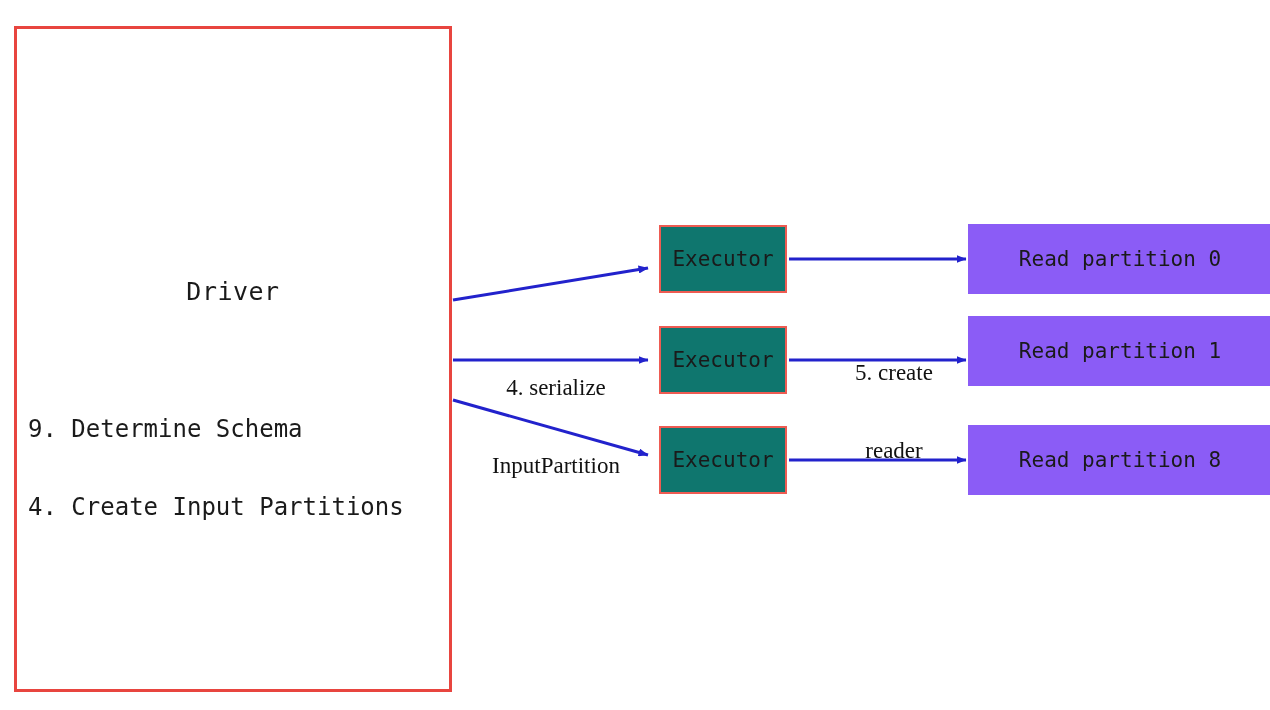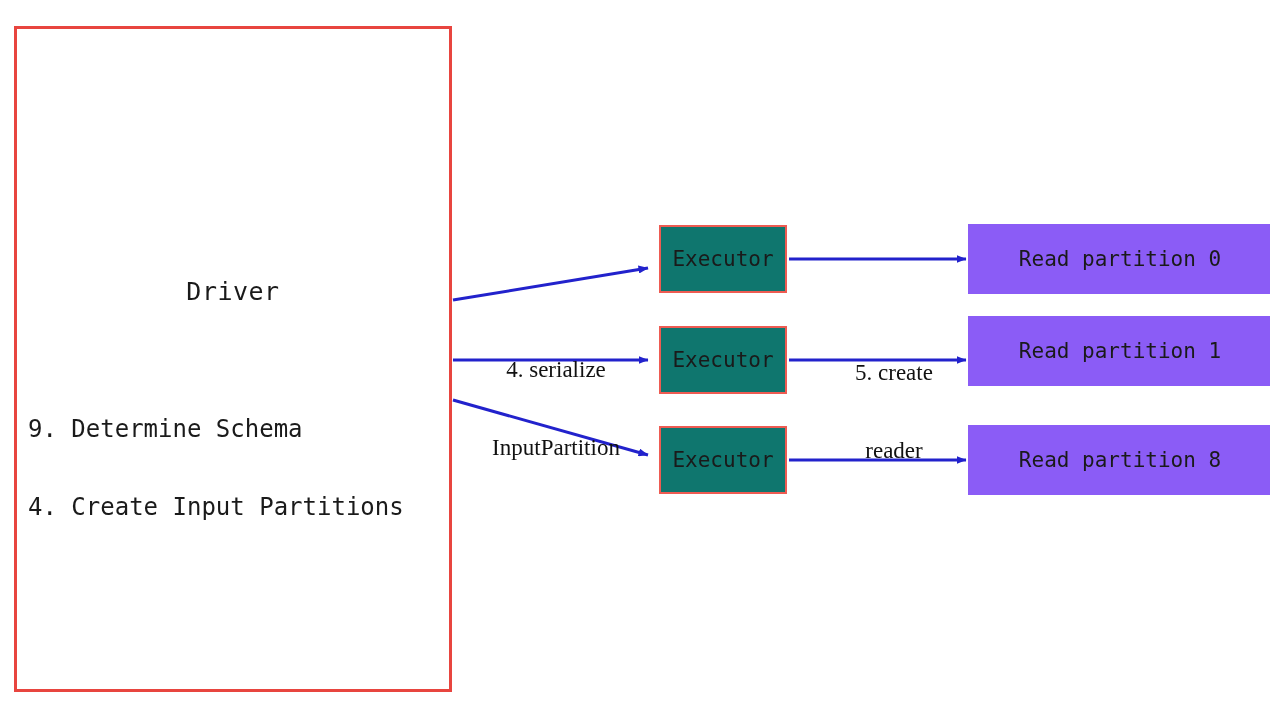--- a/index.html
+++ b/index.html
@@ -105,21 +105,21 @@
     position: absolute;
     font-family: "Liberation Serif", "DejaVu Serif", serif;
     font-size: 23px;
     line-height: 26px;
     color: #111111;
     text-align: center;
     white-space: pre;
   }
   .label-serialize {
     left: 466px;
-    top: 305px;
+    top: 323px;
     width: 180px;
   }
   .label-create {
     left: 824px;
     top: 308px;
     width: 140px;
   }
 </style>
 </head>
 <body>

